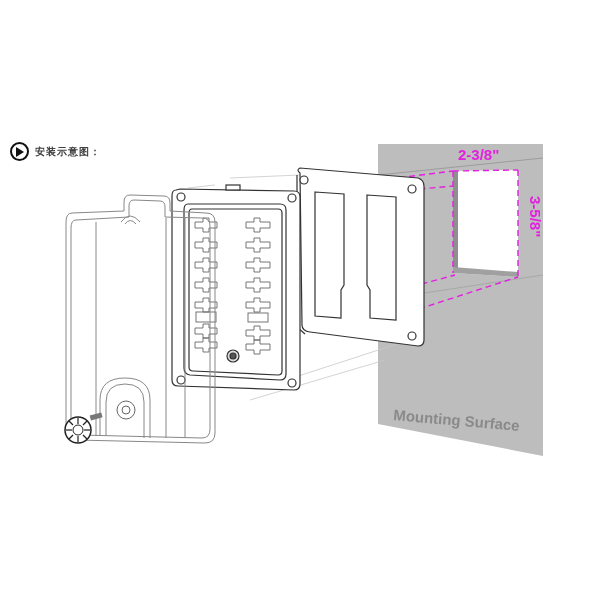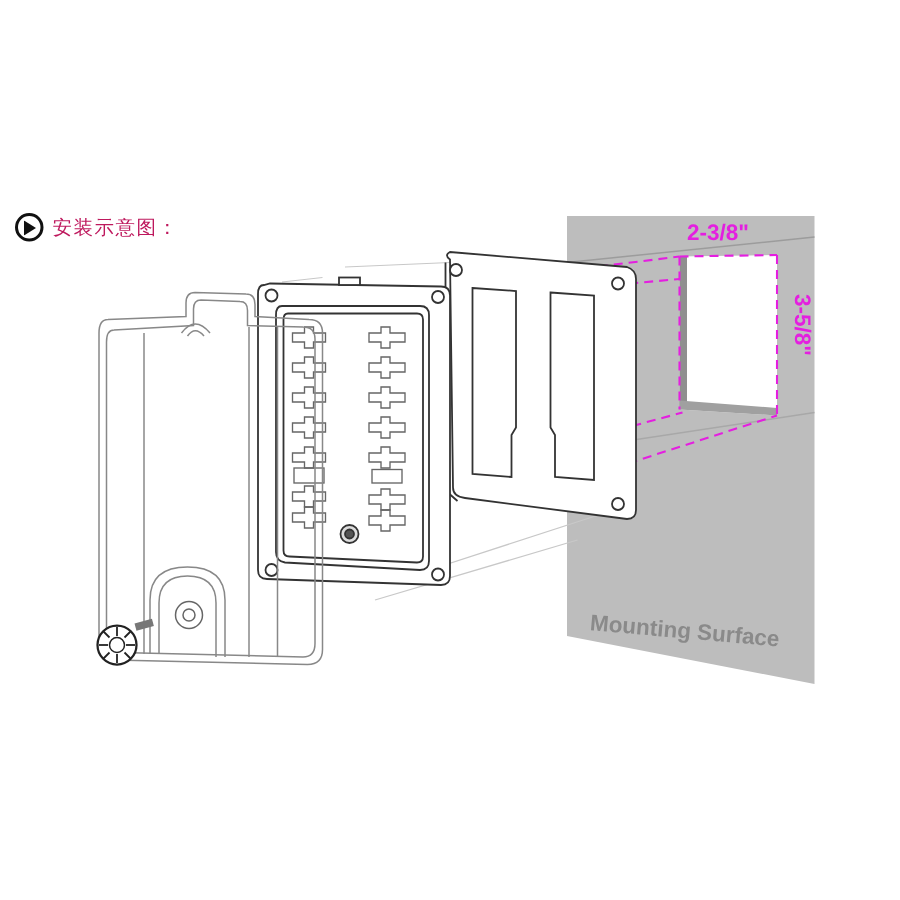--- a/index.html
+++ b/index.html
@@ -1,20 +1,20 @@
 <!DOCTYPE html>
 <html><head>
 <meta charset="utf-8">
 <style>
   html, body { margin: 0; padding: 0; background: #ffffff; }
   body { width: 600px; height: 600px; position: relative; overflow: hidden; font-family: "DejaVu Sans", sans-serif; }
   .title-row { position: absolute; left: 10px; top: 142px; display: flex; align-items: center; gap: 6px; }
   .arrow-circle { width: 19px; height: 19px; border: 2px solid #111; border-radius: 50%; box-sizing: border-box; display: flex; align-items: center; justify-content: center; }
   .arrow-circle svg { display: block; }
-  .title-text { font-size: 13px; font-weight: normal; color: #be185d; letter-spacing: 1px; }
+  .title-text { font-size: 10px; font-weight: bold; color: #404040; letter-spacing: 1px; }
   svg.diagram { position: absolute; left: 0; top: 0; }
   .dim-label { font-family: "Liberation Sans", sans-serif; font-weight: bold; fill: #e41fe0; }
   .surface-label { font-family: "Liberation Sans", sans-serif; font-weight: bold; fill: #8a8a8a; }
 </style>
 </head>
 <body>
 
 <div class="title-row">
   <span class="arrow-circle">
     <svg width="9" height="10" viewBox="0 0 9 10">

